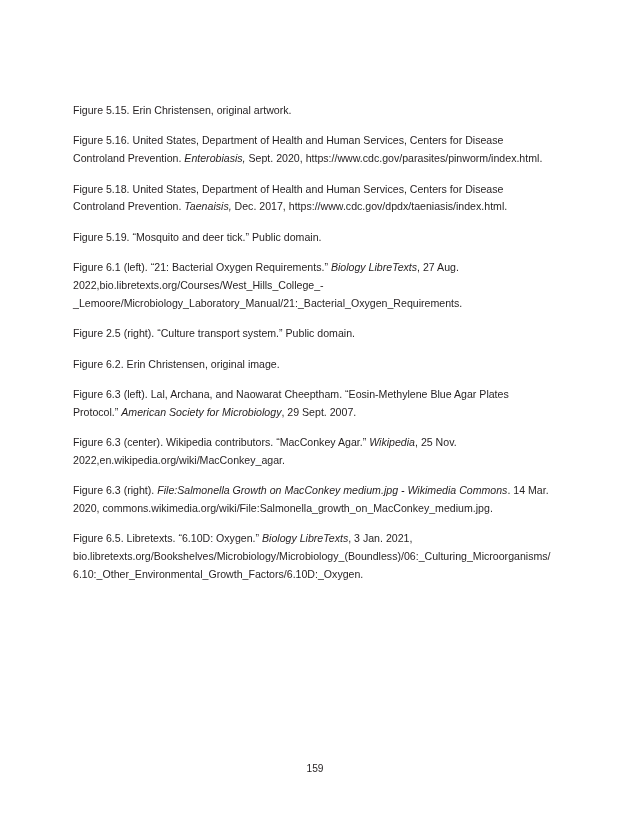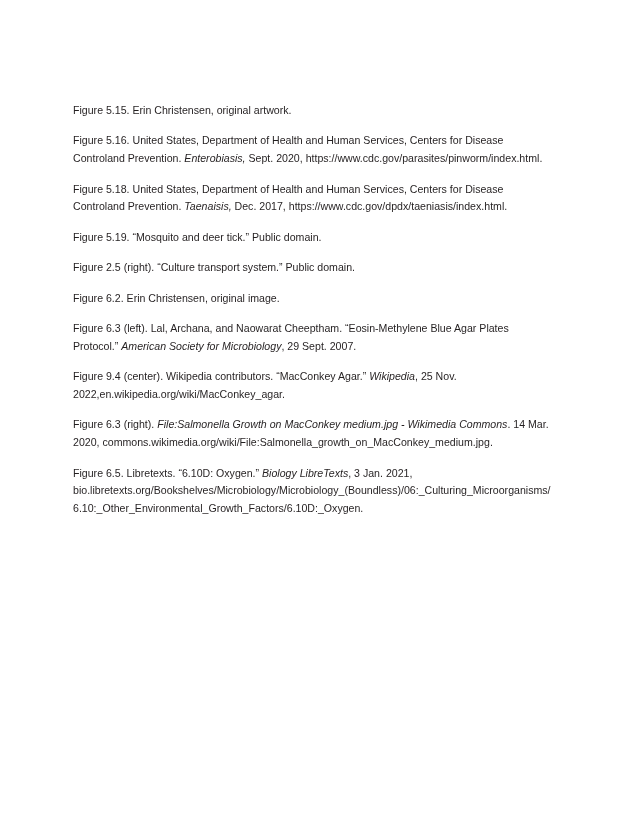--- a/index.html
+++ b/index.html
@@ -59,22 +59,24 @@
 </head>
 <body>
 
 <div class="page">
 
   <div class="content">
       <p class="credit"><span>Figure 5.15. Erin Christensen, original artwork.</span></p>
       <p class="credit"><span>Figure 5.16. United States, Department of Health and Human Services, Centers for Disease Controland Prevention. </span><i>Enterobiasis,</i><span> Sept. 2020, https://www.cdc.gov/parasites/pinworm/index.html.</span></p>
       <p class="credit"><span>Figure 5.18. United States, Department of Health and Human Services, Centers for Disease Controland Prevention. </span><i>Taenaisis,</i><span> Dec. 2017, https://www.cdc.gov/dpdx/taeniasis/index.html.</span></p>
       <p class="credit"><span>Figure 5.19. “Mosquito and deer tick.” Public domain.</span></p>
+      <p class="credit"><span>Figure 6.1 (left). “21: Bacterial Oxygen Requirements.” </span><i>Biology LibreTexts</i><span>, 27 Aug. 2022,bio.libretexts.org/Courses/West_Hills_College_-_Lemoore/Microbiology_Laboratory_Manual/21:_Bacterial_Oxygen_Requirements.</span></p>
       <p class="credit"><span>Figure 2.5 (right). “Culture transport system.” Public domain.</span></p>
       <p class="credit"><span>Figure 6.2. Erin Christensen, original image.</span></p>
       <p class="credit"><span>Figure 6.3 (left). Lal, Archana, and Naowarat Cheeptham. “Eosin-Methylene Blue Agar Plates Protocol.” </span><i>American Society for Microbiology</i><span>, 29 Sept. 2007.</span></p>
-      <p class="credit"><span> Figure 9.4 (center). Wikipedia contributors. “MacConkey Agar.” </span><i>Wikipedia</i><span>, 25 Nov. 2022,en.wikipedia.org/wiki/MacConkey_agar.</span></p>
+      <p class="credit"><span> Figure 6.3 (center). Wikipedia contributors. “MacConkey Agar.” </span><i>Wikipedia</i><span>, 25 Nov. 2022,en.wikipedia.org/wiki/MacConkey_agar.</span></p>
       <p class="credit"><span>Figure 6.3 (right). </span><i>File:Salmonella Growth on MacConkey medium.jpg - Wikimedia Commons</i><span>. 14 Mar. 2020, commons.wikimedia.org/wiki/File:Salmonella_growth_on_MacConkey_medium.jpg.</span></p>
       <p class="credit"><span>Figure 6.5. Libretexts. “6.10D: Oxygen.” </span><i>Biology LibreTexts</i><span>, 3 Jan. 2021, bio.libretexts.org/Bookshelves/Microbiology/Microbiology_(Boundless)/06:_Culturing_Microorganisms/6.10:_Other_Environmental_Growth_Factors/6.10D:_Oxygen.</span></p>
     </div>
 
+  <div class="page-number">159</div>
 
 </div>
 
 </body></html>

